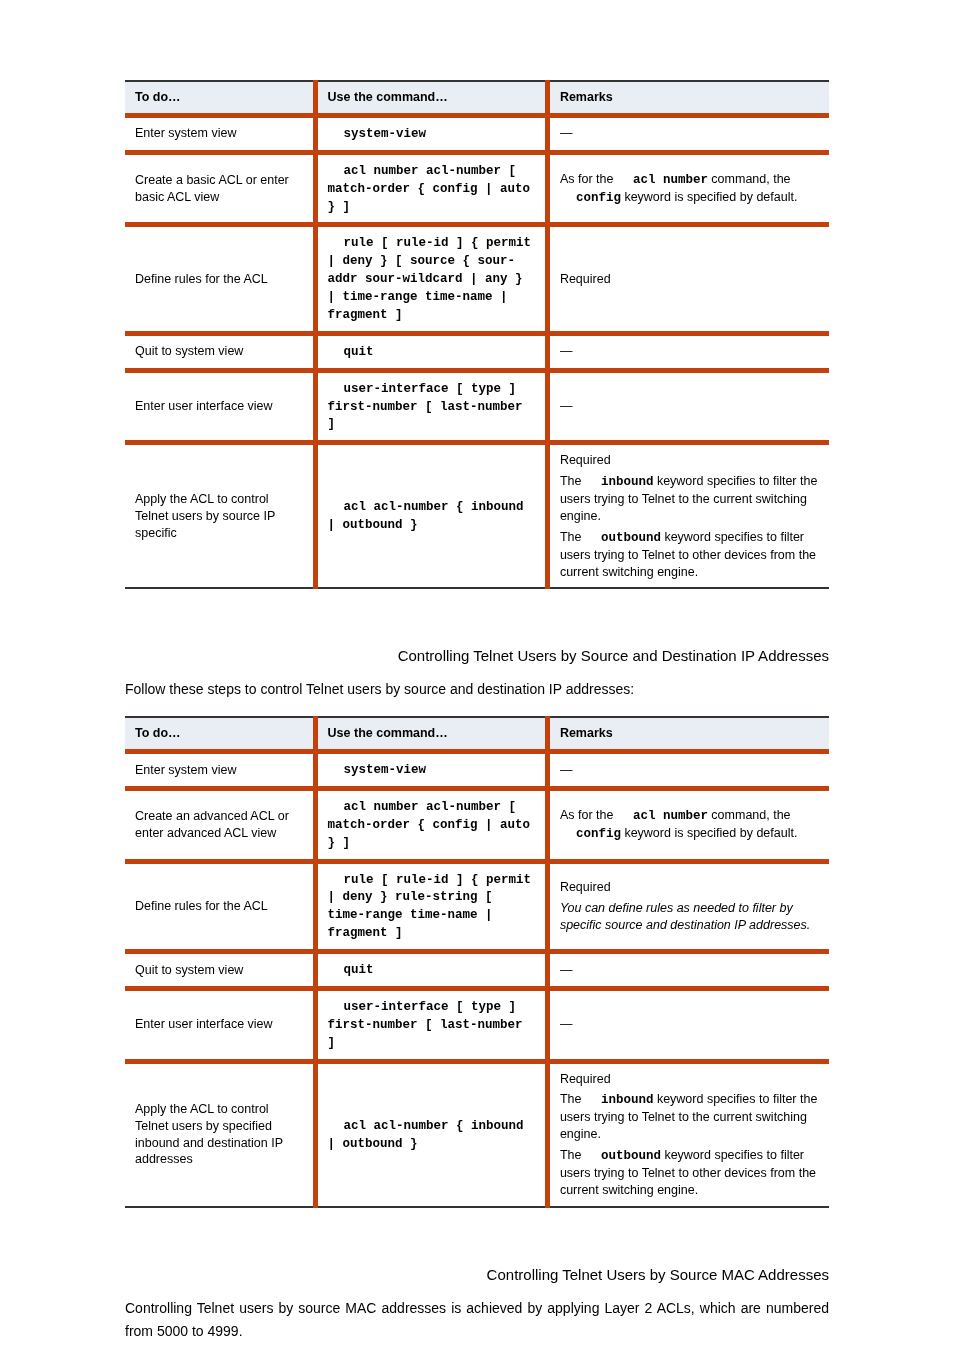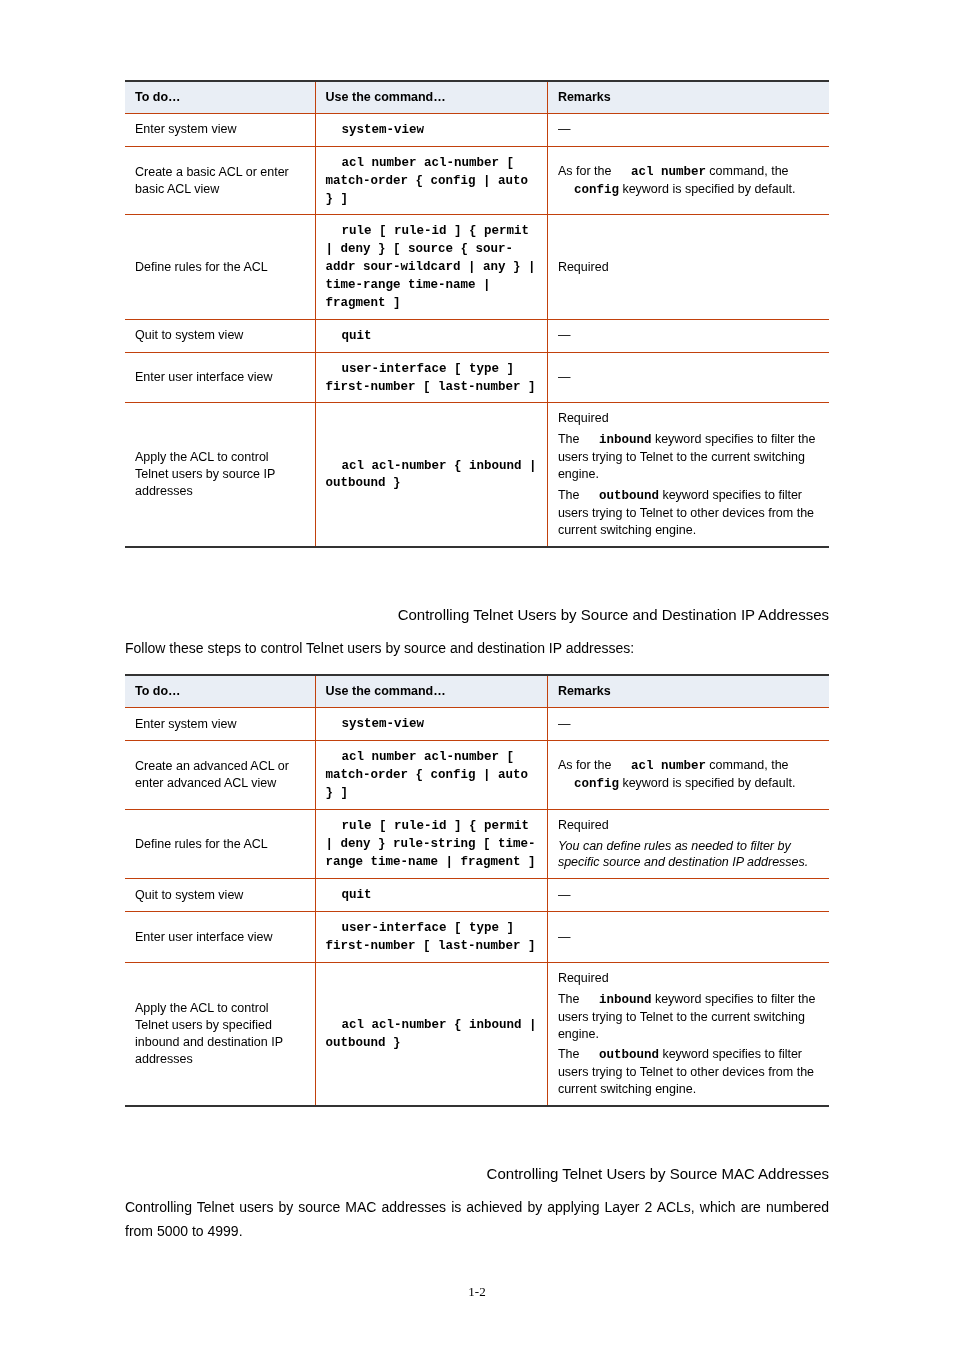--- a/index.html
+++ b/index.html
@@ -16,21 +16,21 @@
     box-sizing: border-box;
     color: #000;
   }
   table {
     border-collapse: collapse;
     width: 100%;
     font-size: 12.5px;
     line-height: 1.35;
   }
   th, td {
-    border: 1px solid #c2410c;
+    border: 5px solid #c2410c;
     padding: 7px 10px;
     vertical-align: middle;
     text-align: left;
   }
   thead th {
     background: #e9eef5;
     font-weight: bold;
     border-top: 2px solid #333;
   }
   thead tr th:first-child { border-left: none; }
@@ -97,21 +97,21 @@
         <td>Quit to system view</td>
         <td><span class="mono">quit</span></td>
         <td>—</td>
       </tr>
       <tr>
         <td>Enter user interface view</td>
         <td><span class="mono">user-interface [ type ] first-number [ last-number ]</span></td>
         <td>—</td>
       </tr>
       <tr class="row-last">
-        <td>Apply the ACL to control Telnet users by source IP addresses</td>
+        <td>Apply the ACL to control Telnet users by source IP specific</td>
         <td><span class="mono">acl acl-number { inbound | outbound }</span></td>
         <td>
           <div>Required</div>
           <div style="margin-top:4px;">
             <span>The </span><span class="mono">inbound</span><span> keyword specifies to filter the users trying to Telnet to the current switching engine.</span>
           </div>
           <div style="margin-top:4px;">
             <span>The </span><span class="mono">outbound</span><span> keyword specifies to filter users trying to Telnet to other devices from the current switching engine.</span>
           </div>
         </td>

